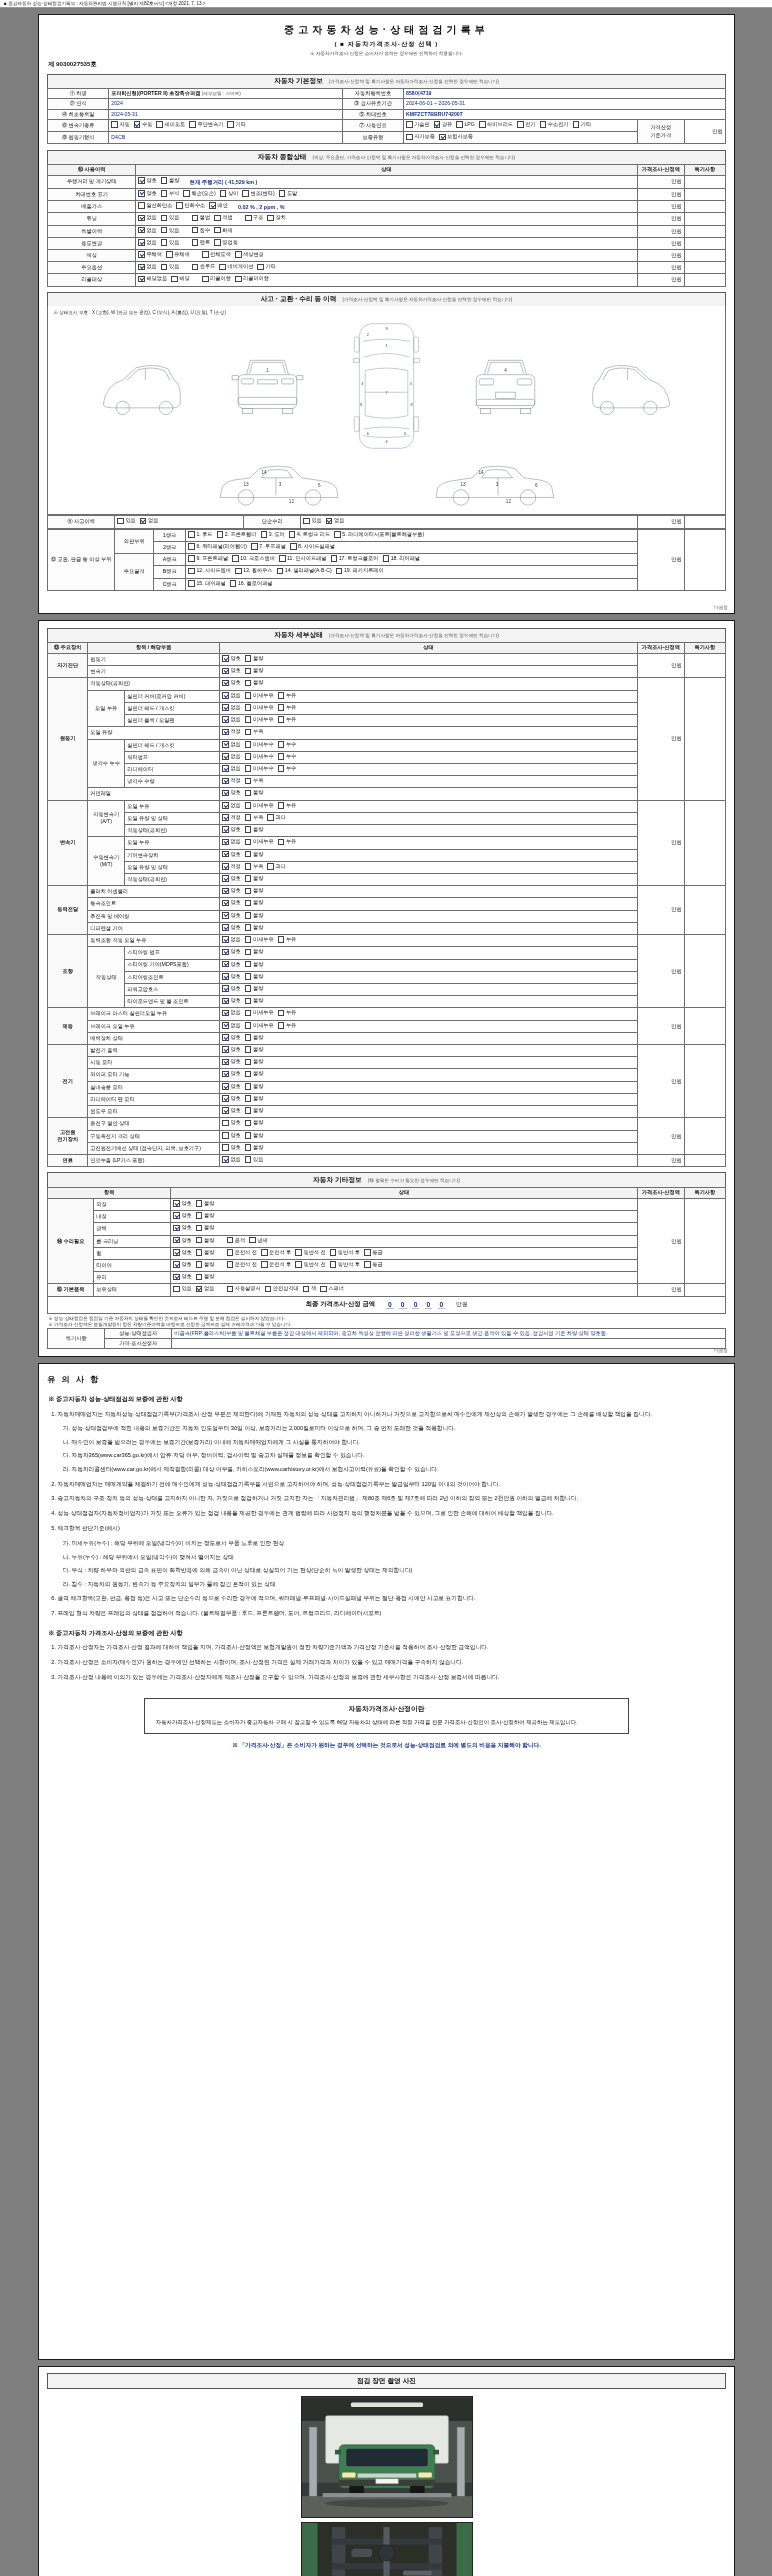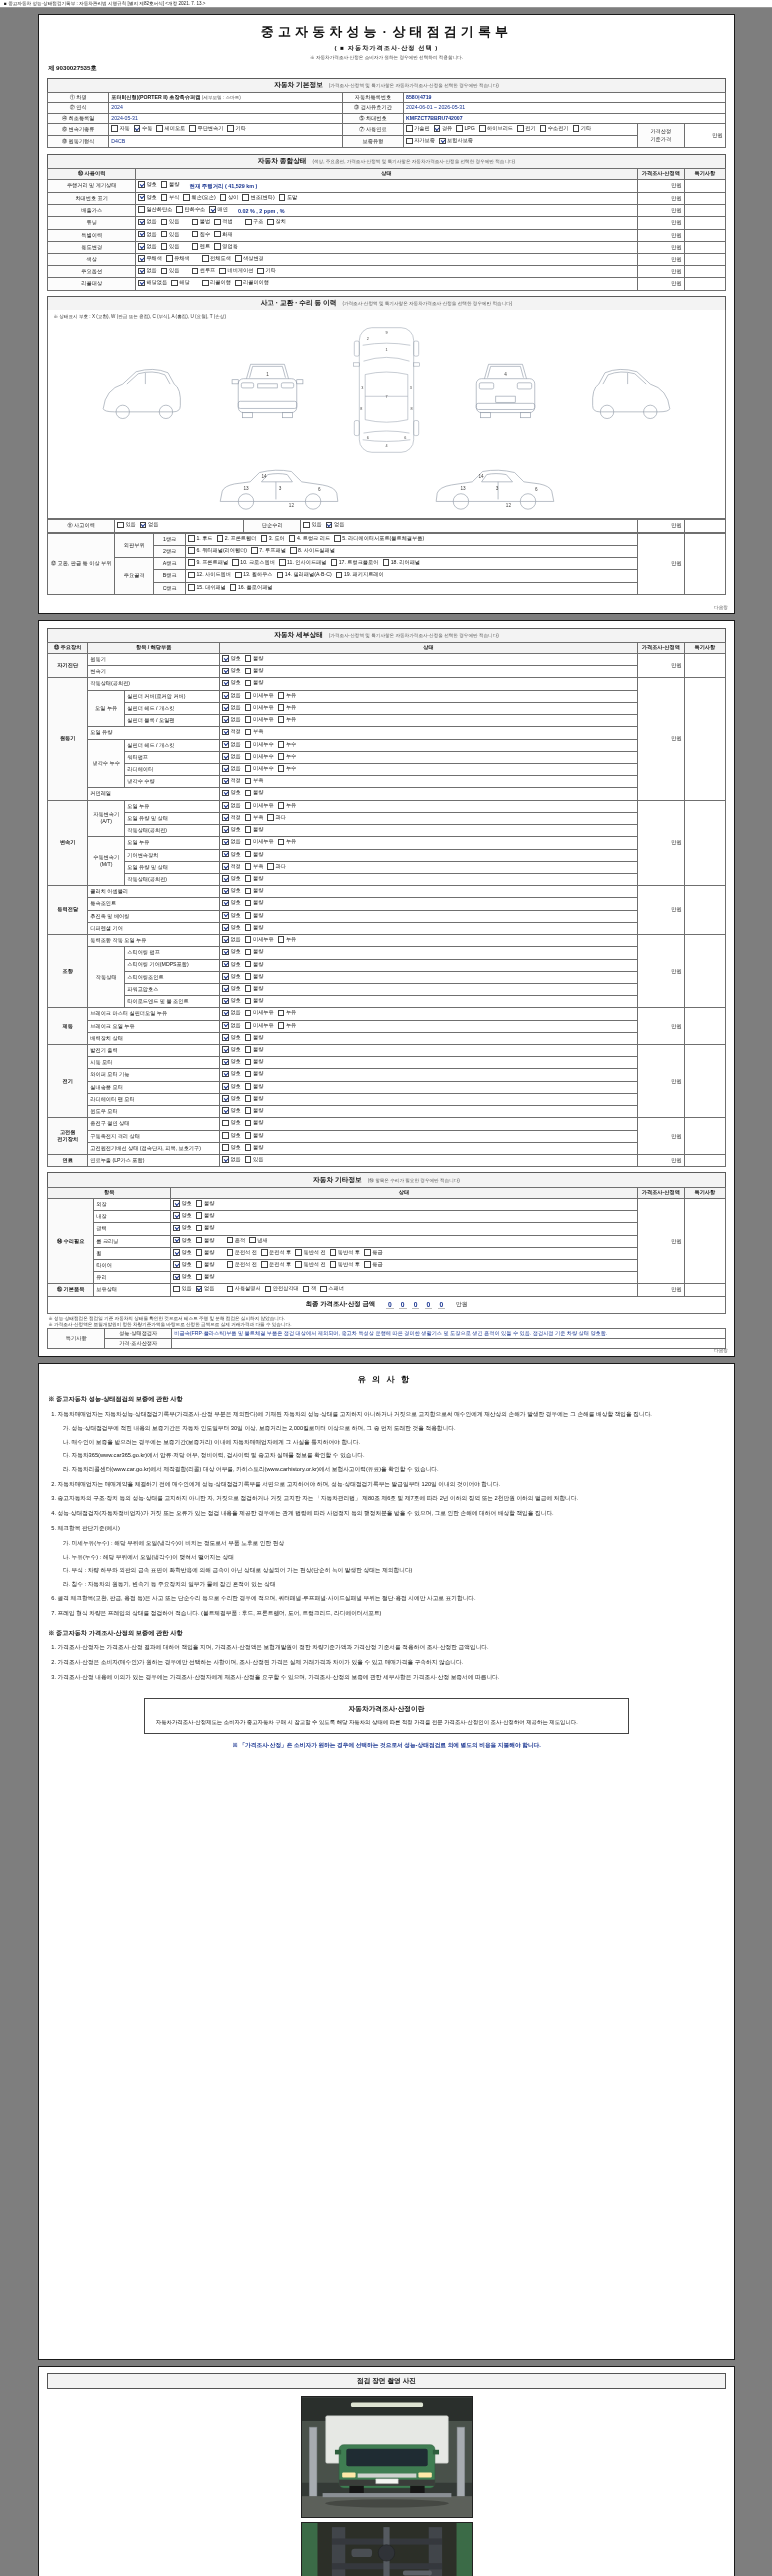--- a/index.html
+++ b/index.html
@@ -4,21 +4,21 @@
 <style>
   html,body{margin:0;padding:0;background:#7e7e7e;}
   body{width:773px;height:2576px;overflow:hidden;font-family:"Liberation Sans",sans-serif;color:#111;}
   .topstrip{background:#fff;font-size:4.6px;padding:1px 4.1px;border-bottom:0.5px solid #999;color:#222;}
   .sheet{width:697px;margin:6.2px auto;background:#fff;border:0.5px solid #1a1a1a;padding:6.2px 8.2px;box-sizing:border-box;position:relative;}
   .s1{min-height:600px;}
   .s2{min-height:613px;}
   .s3{min-height:997px;}
   .s4{min-height:293px;}
   .titlebox{text-align:center;margin-top:2.1px;}
-  .doc-title{font-size:13px;font-weight:bold;letter-spacing:4.1px;font-family:Liberation Mono, monospace;}
+  .doc-title{font-size:10px;font-weight:bold;letter-spacing:4.1px;}
   .doc-sub{font-size:6.2px;font-weight:bold;margin-top:2.6px;letter-spacing:1px;}
   .doc-subnote{font-size:4.6px;color:#444;margin-top:1.5px;}
   .docno{font-size:6.2px;font-weight:bold;margin:4.1px 0 2.1px 1px;}
   .secbar{margin-top:5.2px;border:0.5px solid #5c5c5c;border-bottom:0;background:#f3f3f3;text-align:center;padding:2.1px 0;font-size:6.7px;font-weight:bold;}
   .secnote{font-size:4.6px;font-weight:normal;color:#555;margin-left:4.1px;}
   .tbl{border-collapse:collapse;width:100%;table-layout:fixed;}
   .tbl td,.tbl th{border:0.5px solid #6f6f6f;font-size:5.2px;padding:1px 2.1px;vertical-align:middle;line-height:1.4;word-break:keep-all;}
   .tbl th{background:#f3f3f3;font-weight:bold;text-align:center;font-size:5.2px;padding:1.5px 1px;}
   .lbl{text-align:center;background:#fcfcfc;}
   .val{padding-left:3.1px;}
@@ -42,21 +42,21 @@
   .diag-row2{display:flex;justify-content:center;gap:88px;margin-top:2.1px;}
   .diag *{stroke:#97a0ad;fill:none;stroke-width:1.3;}
   .diag text{stroke:none;fill:#444;font-size:9px;text-anchor:middle;font-family:inherit;}
   .pagenext{position:absolute;right:6.2px;bottom:3.1px;font-size:4.6px;color:#555;}
   .finalbar{border:0.5px solid #6f6f6f;border-top:0;display:flex;align-items:center;justify-content:center;gap:8.2px;padding:3.6px 0;}
   .fl{font-weight:bold;font-size:6.4px;}
   .fd{display:inline-block;min-width:7.7px;text-align:center;color:#16328f;font-weight:bold;font-size:6.7px;margin:0 2.6px;border-bottom:0.5px solid #bbb;}
   .fu{font-size:5.7px;}
   .fnotes{margin:2.1px 0 1px 1px;}
   .fnotes div{font-size:4.6px;color:#333;margin-top:1px;}
-  .notice-title{text-align:center;font-size:8.2px;font-weight:bold;letter-spacing:6.2px;margin:4.1px 0 10.3px;}
+  .notice-title{font-size:8.2px;font-weight:bold;letter-spacing:6.2px;margin:4.1px 0 10.3px;}
   .n-h{font-weight:bold;font-size:6.2px;margin:10.3px 0 5.2px 1px;}
   .n-p{font-size:5.7px;margin:5.2px 1px 5.2px 4.1px;line-height:1.7;}
   .n-s{font-size:5.7px;margin:4.1px 1px 4.1px 15.5px;line-height:1.65;}
   .notice-box{width:68%;margin:15.5px auto 0;border:0.8px solid #444;padding:6.2px 10.3px;}
   .nb-title{font-weight:bold;font-size:6.7px;margin-bottom:3.6px;text-align:center;}
   .nb-text{font-size:5.4px;line-height:1.6;}
   .notice-blue{color:#16328f;font-weight:bold;font-size:5.7px;text-align:center;margin-top:8.2px;}
   .photo-head{border:0.5px solid #555;background:#f3f3f3;text-align:center;font-weight:bold;font-size:6.7px;padding:2.6px 0;}
   .photos{display:flex;flex-direction:column;align-items:center;gap:4.1px;margin:6.2px 0 5.2px;}
   .photo{border:0.5px solid #222;display:block;}

